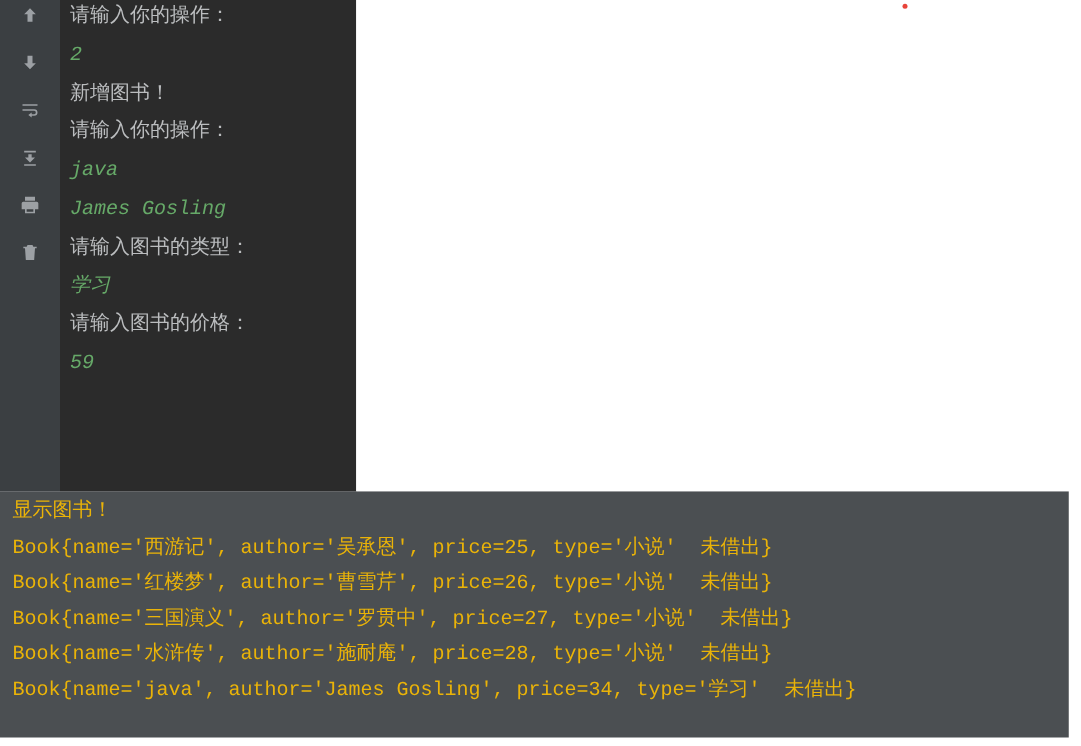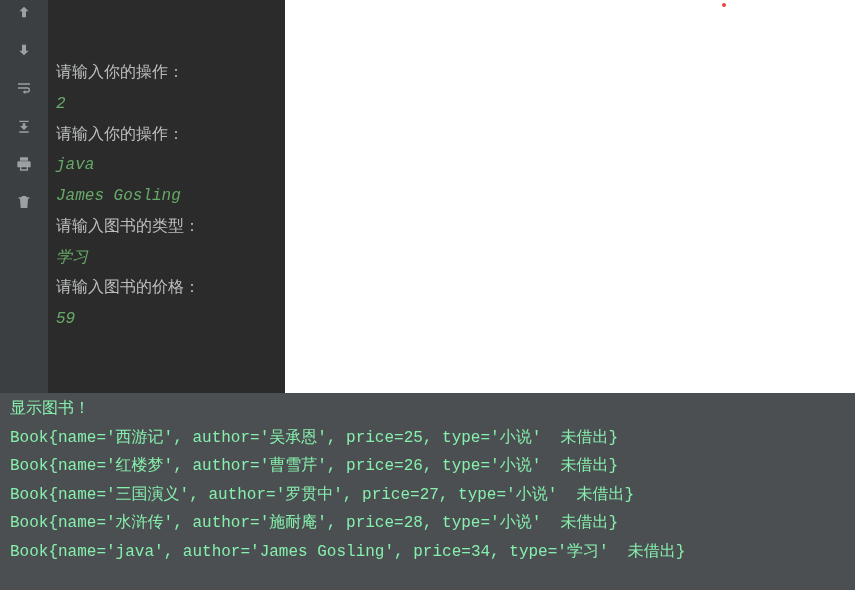--- a/index.html
+++ b/index.html
@@ -40,21 +40,20 @@
     }
     .console-panel {
       width: 237px;
       height: 393px;
       background: #2b2b2b;
       padding: 5px 8px;
       display: flex;
       flex-direction: column;
       gap: 14px;
       line-height: 1.05;
-      justify-content: center;
     }
     .right-blank {
       flex: 1;
       background: #ffffff;
       position: relative;
     }
     .red-dot {
       position: absolute;
       top: 3px;
       left: 437px;
@@ -78,21 +77,21 @@
       height: 197px;
       background: #4b4f52;
       padding: 8px 10px;
       display: flex;
       flex-direction: column;
       gap: 11px;
       line-height: 1.1;
       margin-top: 0px;
     }
     .output-line {
-      color: #86efac;
+      color: #eab308;
       white-space: pre;
       font-size: 16px;
     }
     svg {
       fill: currentColor;
     }
   </style>
 </head>
 <body>
 
@@ -126,20 +125,21 @@
     <div class="gutter-icon">
       <svg viewBox="0 0 24 24" width="16" height="16">
           <path d="M6 7h12l-1 14H7L6 7zm3-4h6l1 2h4v2H4V5h4l1-2z"></path>
         </svg>
     </div>
   </div>
 
   <div class="console-panel" id="console-lines">
   <div class="console-line prompt-text">请输入你的操作：</div>
       <div class="console-line input-text">2</div>
+      <div class="console-line prompt-text">新增图书！</div>
       <div class="console-line prompt-text">请输入你的操作：</div>
       <div class="console-line input-text">java</div>
       <div class="console-line input-text">James Gosling</div>
       <div class="console-line prompt-text">请输入图书的类型：</div>
       <div class="console-line input-text">学习</div>
       <div class="console-line prompt-text">请输入图书的价格：</div>
       <div class="console-line input-text">59</div>
     </div>
 
   <div class="right-blank">

